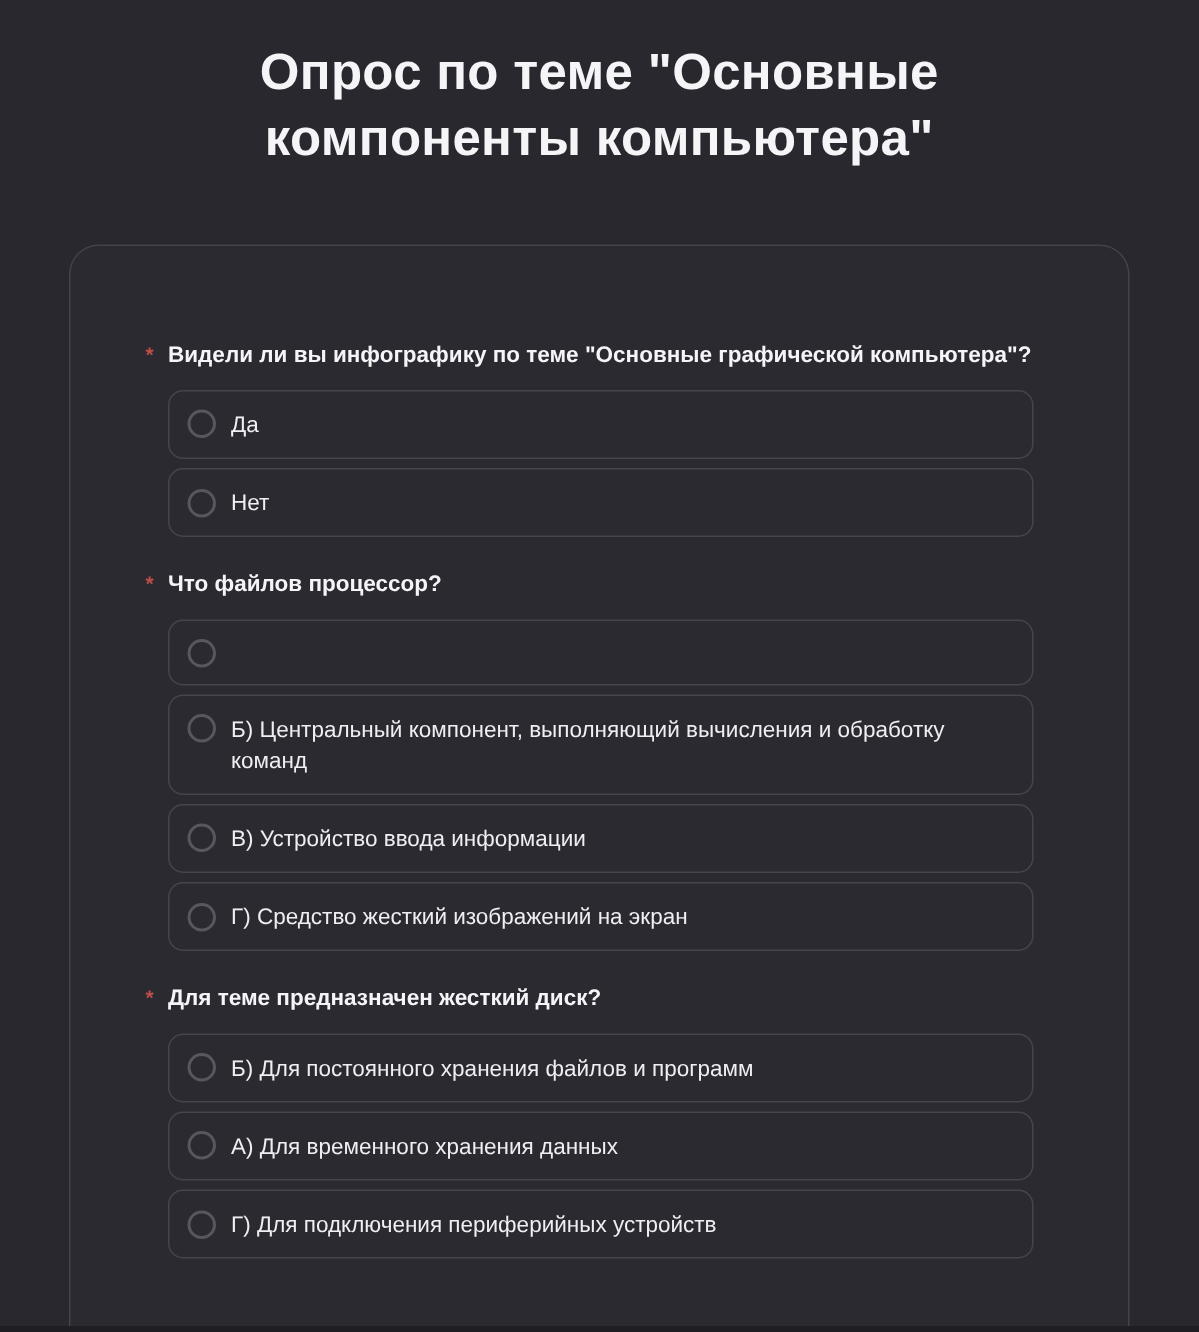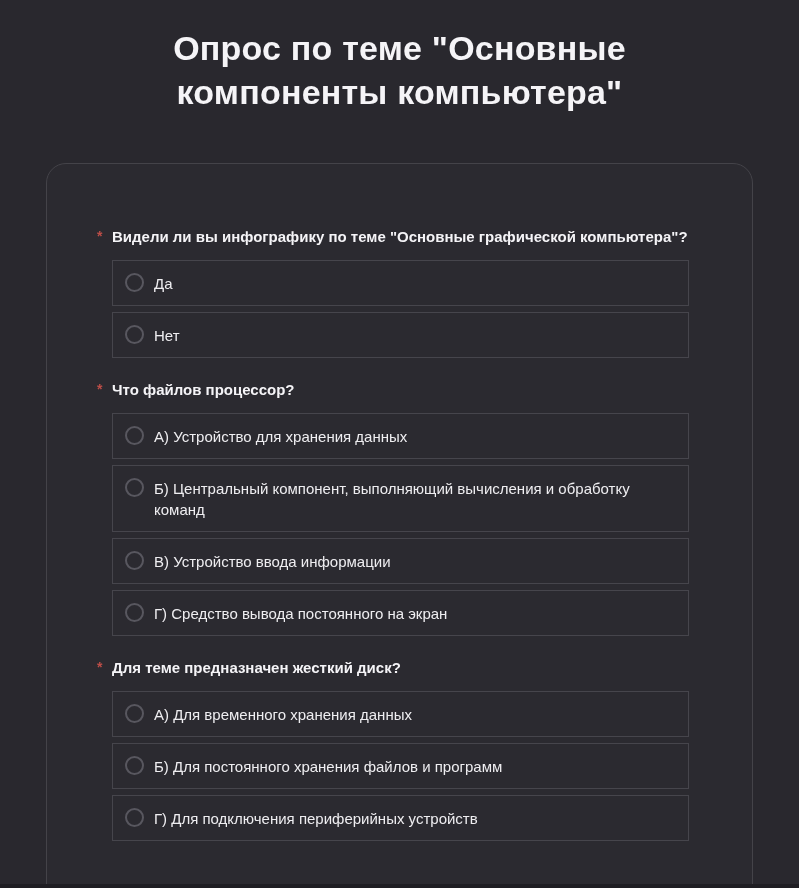--- a/index.html
+++ b/index.html
@@ -53,27 +53,27 @@
     font-weight: 700;
     font-size: 14px;
   }
 
   .option {
     display: flex;
     align-items: flex-start;
     gap: 10px;
     min-height: 44px;
     border: 1px solid #46454c;
-    border-radius: 0;
+    border-radius: 10px;
     background: #2b2a30;
     padding: 11px 16px 11px 12px;
     margin-bottom: 6px;
     cursor: pointer;
   }
-  .option:last-child { margin-bottom: 0; }
+  .option:last-child { margin-bottom: 0; align-items: center; }
 
   .radio {
     width: 19px;
     height: 19px;
     flex: 0 0 19px;
     border: 2px solid #58575f;
     border-radius: 50%;
     background: transparent;
     margin-top: 1px;
   }
@@ -118,53 +118,52 @@
 </div>
   </section>
 
   <section class="question">
     <div class="q-label">
       <span class="req">*</span><span>Что файлов процессор?</span>
     </div>
     <div>
   <div class="option">
     <span class="radio"></span>
-    <span class="option-text">А) Устройство для хранения данных</span>
   </div>
 
   <div class="option">
     <span class="radio"></span>
     <span class="option-text">Б) Центральный компонент, выполняющий вычисления и обработку команд</span>
   </div>
 
   <div class="option">
     <span class="radio"></span>
     <span class="option-text">В) Устройство ввода информации</span>
   </div>
 
   <div class="option">
     <span class="radio"></span>
-    <span class="option-text">Г) Средство вывода постоянного на экран</span>
+    <span class="option-text">Г) Средство жесткий изображений на экран</span>
   </div>
 </div>
   </section>
 
   <section class="question">
     <div class="q-label">
       <span class="req">*</span><span>Для теме предназначен жесткий диск?</span>
     </div>
     <div>
   <div class="option">
     <span class="radio"></span>
-    <span class="option-text">А) Для временного хранения данных</span>
+    <span class="option-text">Б) Для постоянного хранения файлов и программ</span>
   </div>
 
   <div class="option">
     <span class="radio"></span>
-    <span class="option-text">Б) Для постоянного хранения файлов и программ</span>
+    <span class="option-text">А) Для временного хранения данных</span>
   </div>
 
 
   <div class="option">
     <span class="radio"></span>
     <span class="option-text">Г) Для подключения периферийных устройств</span>
   </div>
 </div>
   </section>
 </div>

